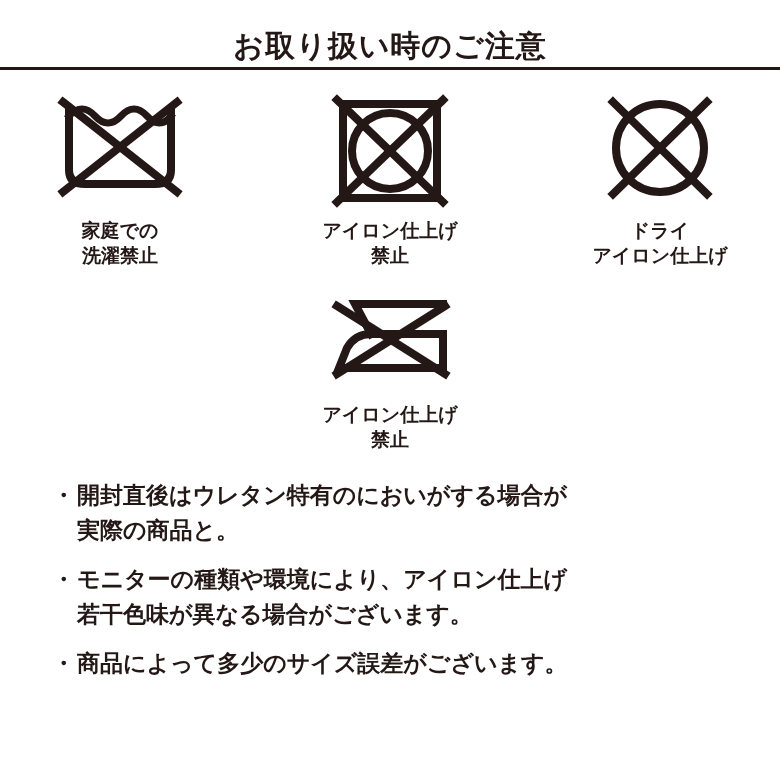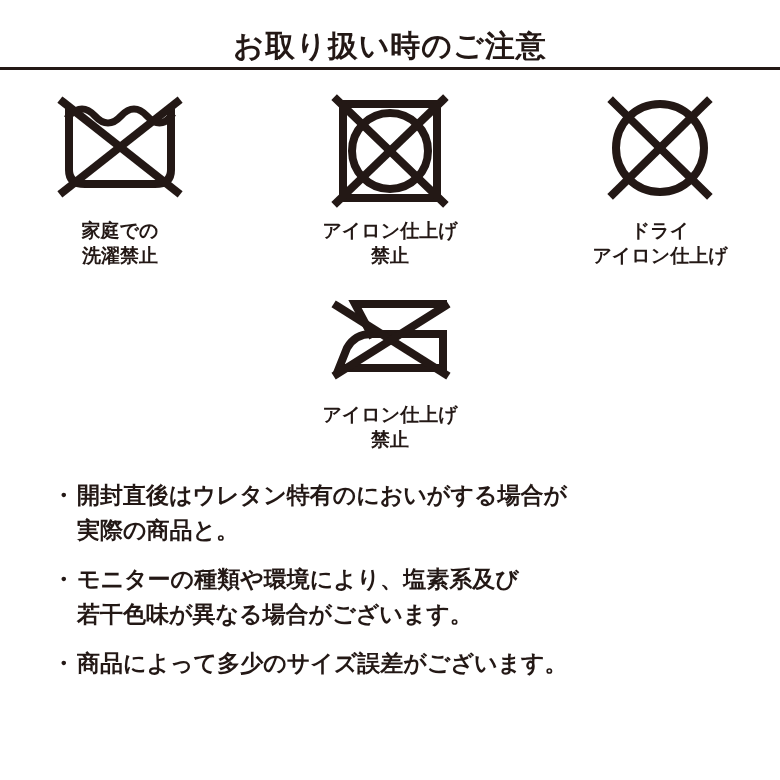--- a/index.html
+++ b/index.html
@@ -175,21 +175,21 @@
   <div class="notes">
 
     <div class="note-item">
       <span class="note-bullet">・</span>
       <span class="note-text">開封直後はウレタン特有のにおいがする場合が
 実際の商品と。</span>
     </div>
 
     <div class="note-item">
       <span class="note-bullet">・</span>
-      <span class="note-text">モニターの種類や環境により、塩素系及び
+      <span class="note-text">モニターの種類や環境により、アイロン仕上げ
 若干色味が異なる場合がございます。</span>
     </div>
 
     <div class="note-item">
       <span class="note-bullet">・</span>
       <span class="note-text">商品によって多少のサイズ誤差がございます。</span>
     </div>
 
   </div>
 

